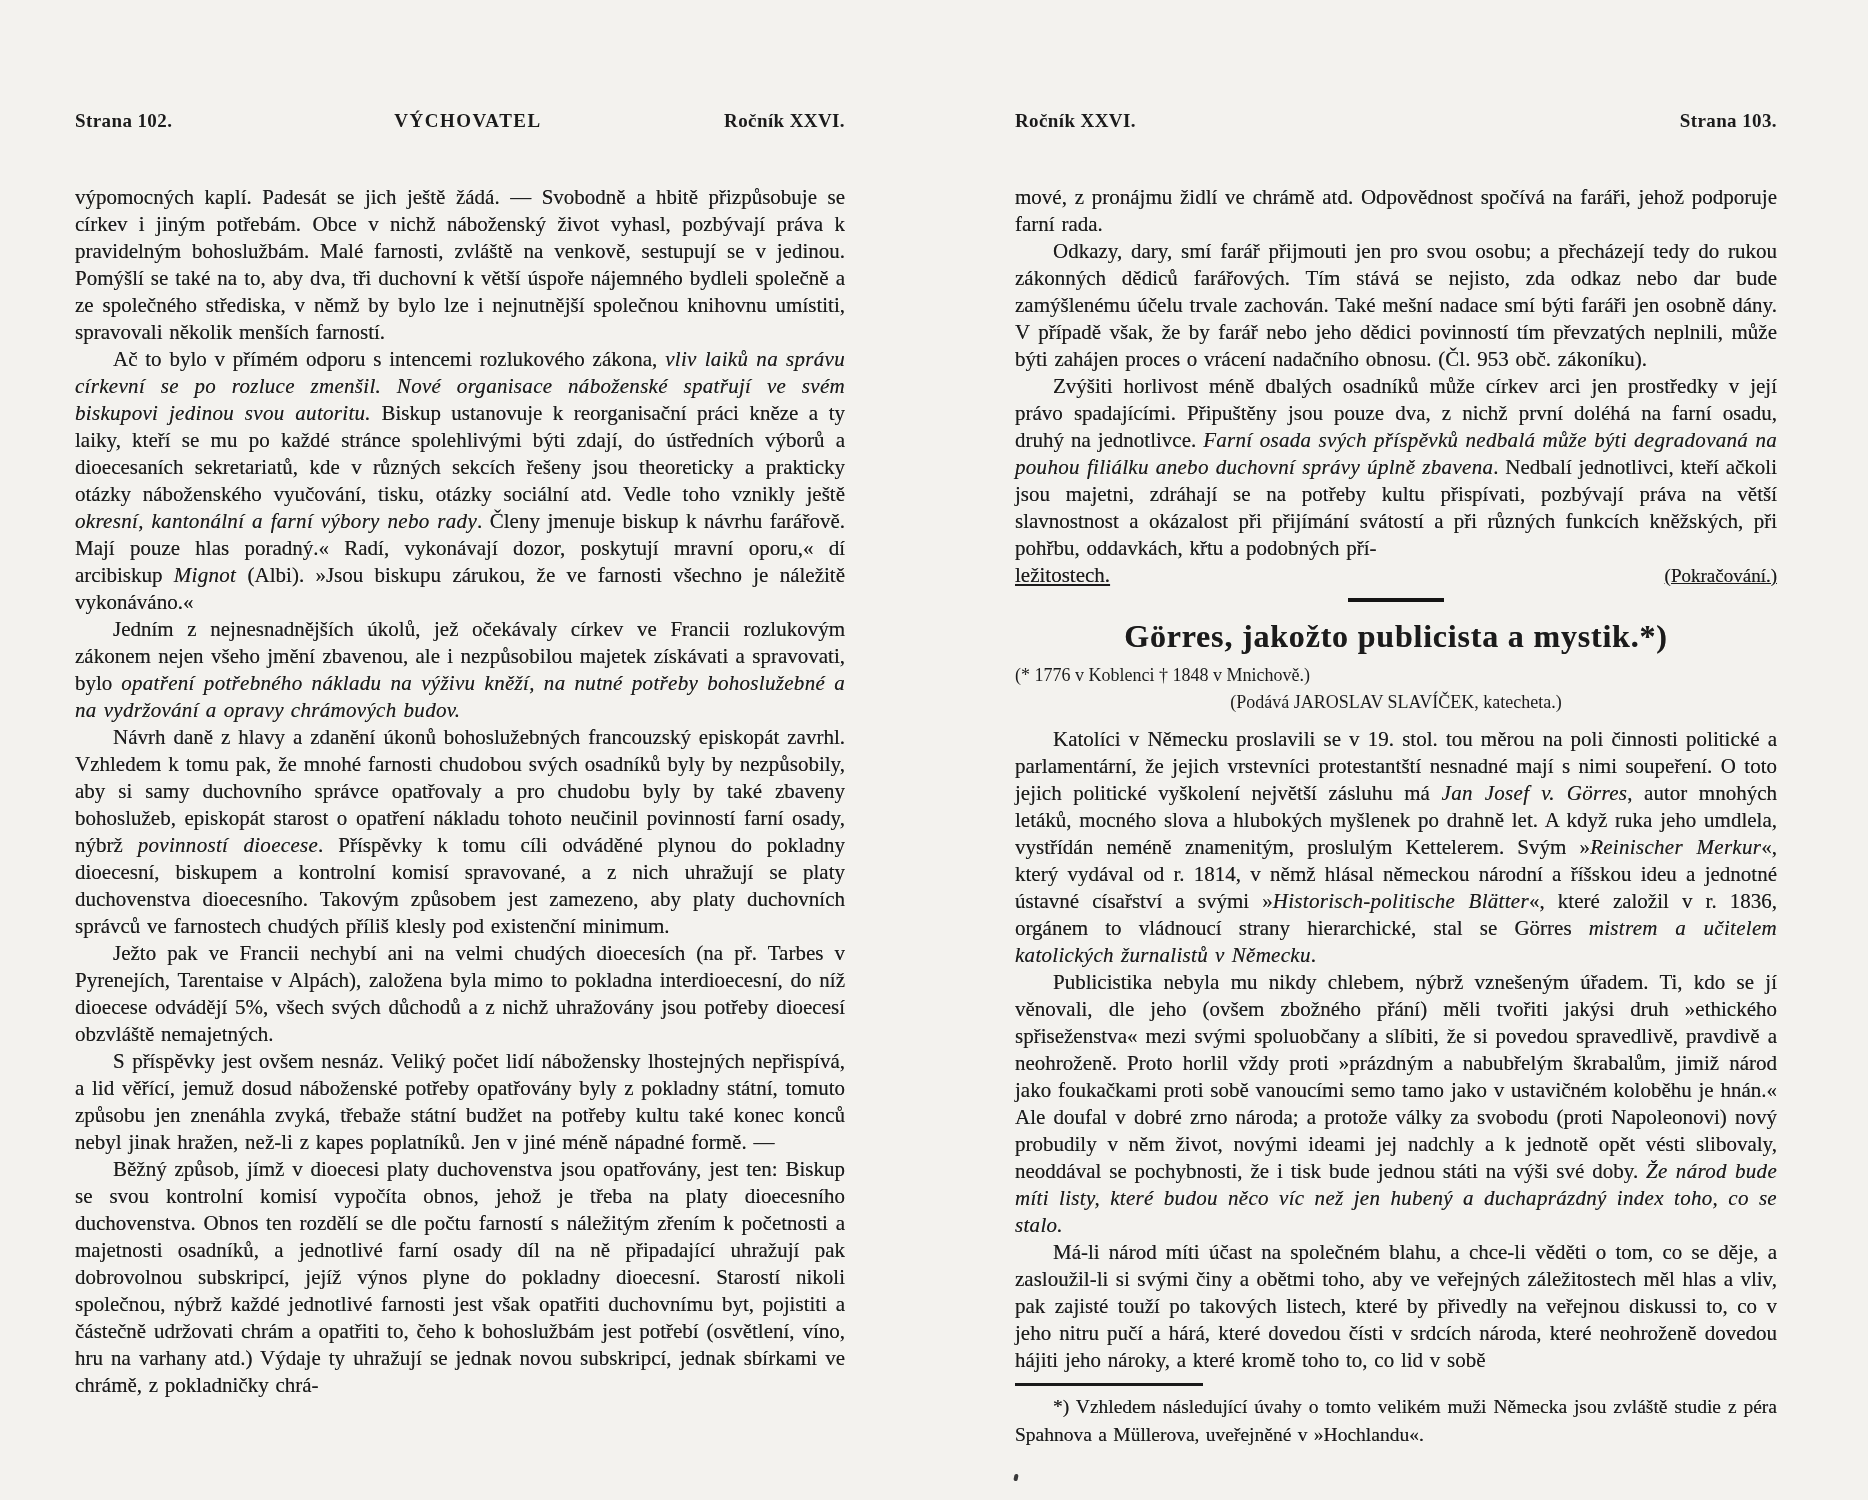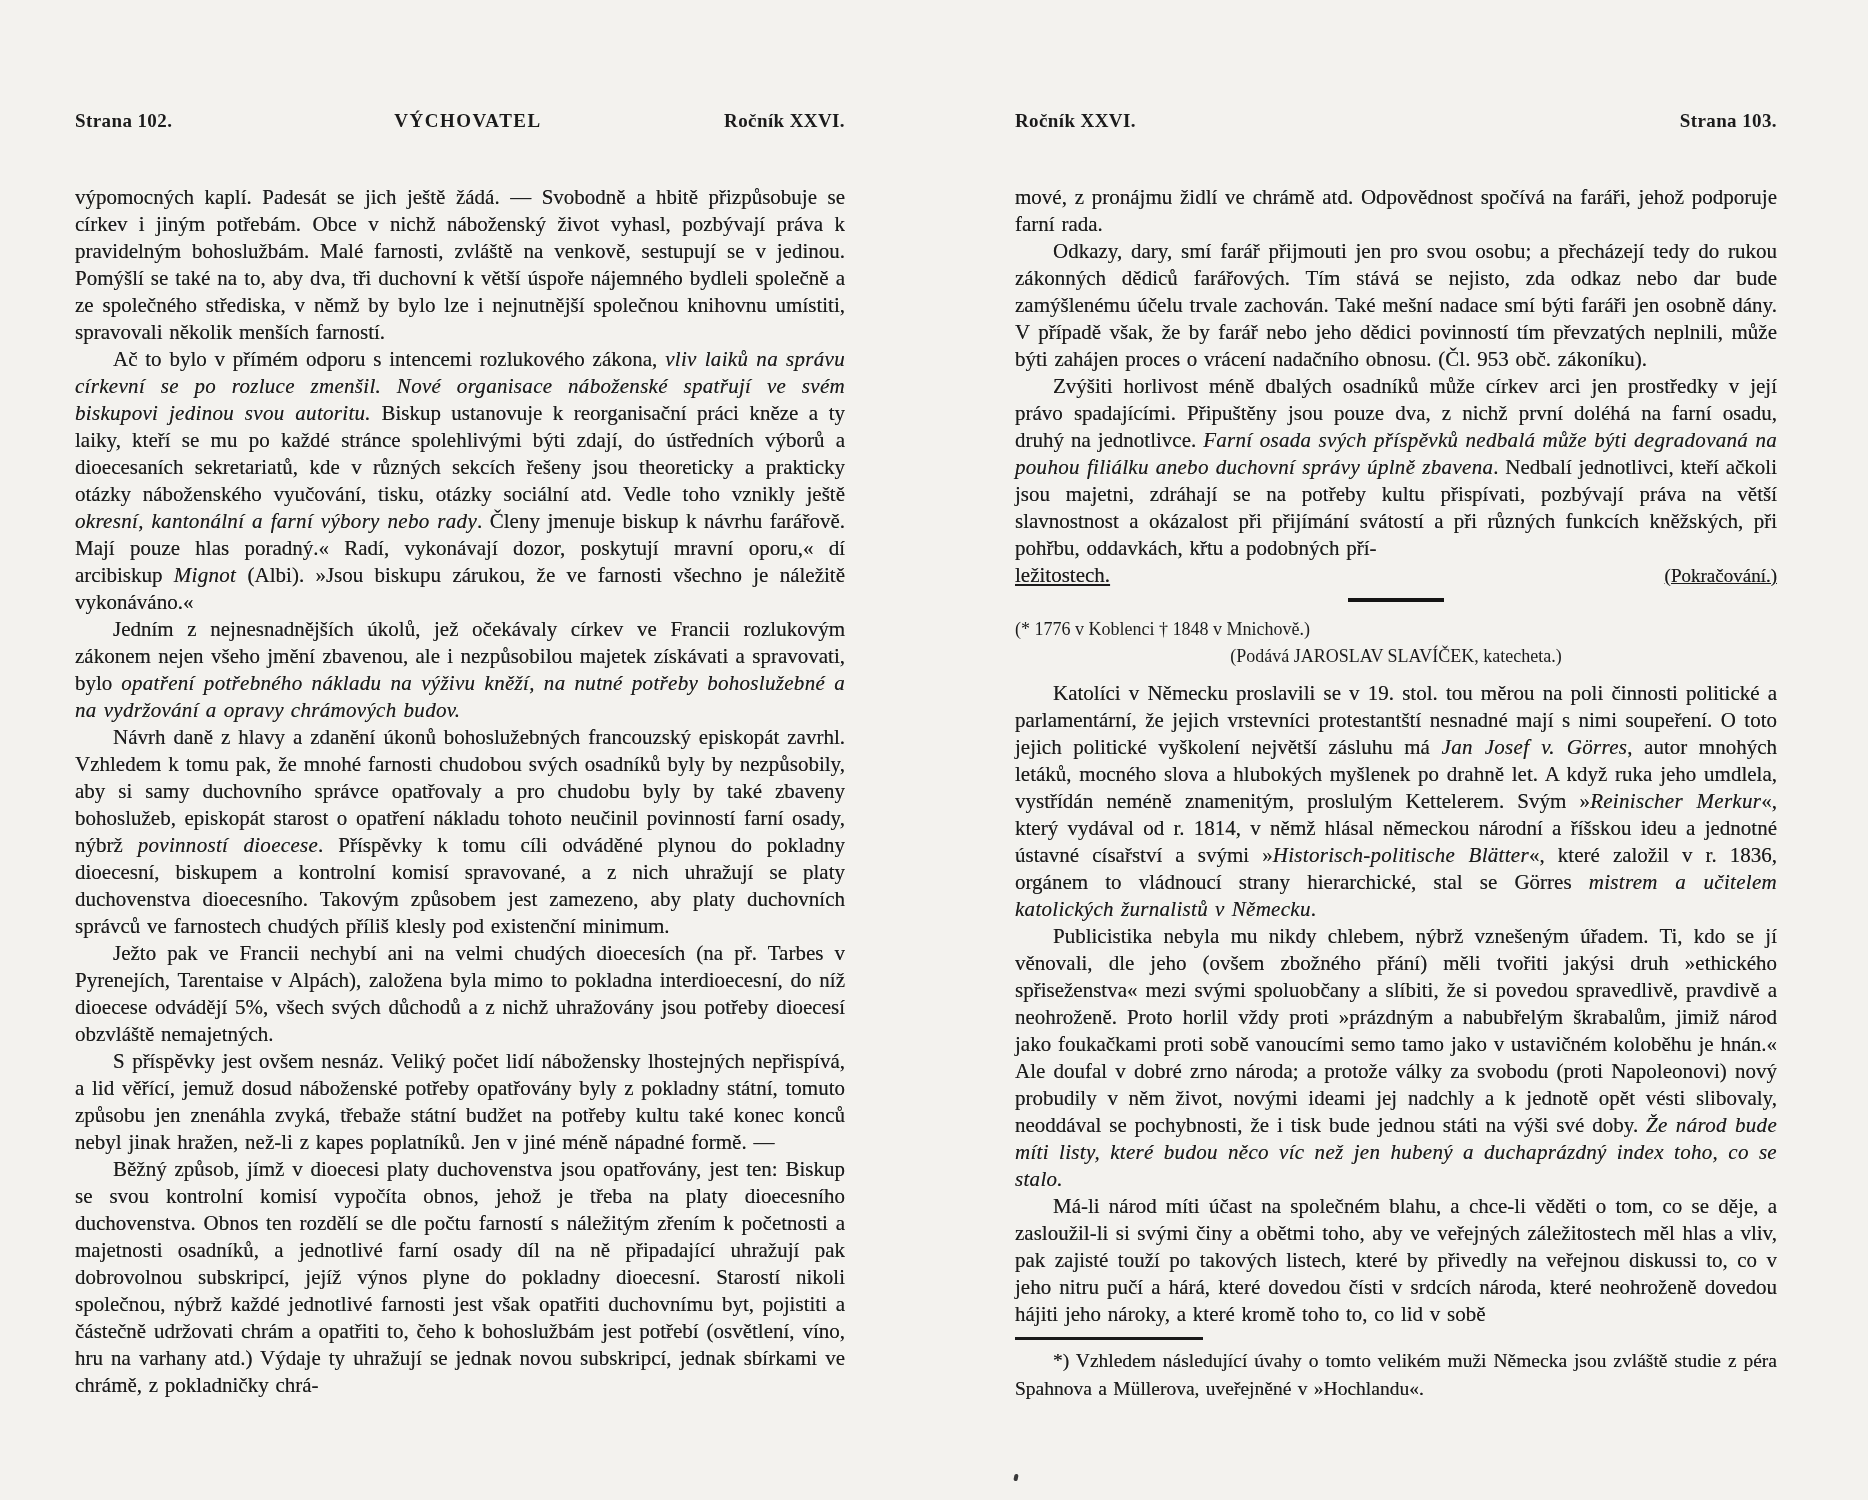--- a/index.html
+++ b/index.html
@@ -97,20 +97,21 @@
         <p class="para ind"><span>Odkazy, dary, smí farář přijmouti jen pro svou osobu; a přecházejí tedy do rukou zákonných dědiců farářových. Tím stává se nejisto, zda odkaz nebo dar bude zamýšlenému účelu trvale zachován. Také mešní nadace smí býti faráři jen osobně dány. V případě však, že by farář nebo jeho dědici povinností tím převzatých neplnili, může býti zahájen proces o vrácení nadačního obnosu. (Čl. 953 obč. zákoníku).</span></p>
         <p class="para ind"><span>Zvýšiti horlivost méně dbalých osadníků může církev arci jen prostředky v její právo spadajícími. Připuštěny jsou pouze dva, z nichž první doléhá na farní osadu, druhý na jednotlivce. </span><em>Farní osada svých příspěvků nedbalá může býti degradovaná na pouhou filiálku anebo duchovní správy úplně zbavena</em><span>. Nedbalí jednotlivci, kteří ačkoli jsou majetni, zdráhají se na potřeby kultu přispívati, pozbývají práva na větší slavnostnost a okázalost při přijímání svátostí a při různých funkcích kněžských, při pohřbu, oddavkách, křtu a podobných pří-</span></p>
         <div class="trailer">
           <span>ležitostech.</span>
           <span class="t-right">(Pokračování.)</span>
         </div>
       </div>
 
     <div class="section-divider"></div>
 
+    <h1 class="article-title">Görres, jakožto publicista a mystik.*)</h1>
     <p class="article-sub1">(* 1776 v Koblenci † 1848 v Mnichově.)</p>
     <p class="article-sub2">(Podává JAROSLAV SLAVÍČEK, katecheta.)</p>
 
     <div>
         <p class="para ind"><span>Katolíci v Německu proslavili se v 19. stol. tou měrou na poli činnosti politické a parlamentární, že jejich vrstevníci protestantští nesnadné mají s nimi soupeření. O toto jejich politické vyškolení největší zásluhu má </span><em>Jan Josef v. Görres</em><span>, autor mnohých letáků, mocného slova a hlubokých myšlenek po drahně let. A když ruka jeho umdlela, vystřídán neméně znamenitým, proslulým Kettelerem. Svým »</span><em>Reinischer Merkur</em><span>«, který vydával od r. 1814, v němž hlásal německou národní a říšskou ideu a jednotné ústavné císařství a svými »</span><em>Historisch-politische Blätter</em><span>«, které založil v r. 1836, orgánem to vládnoucí strany hierarchické, stal se Görres </span><em>mistrem a učitelem katolických žurnalistů v Německu</em><span>.</span></p>
         <p class="para ind"><span>Publicistika nebyla mu nikdy chlebem, nýbrž vznešeným úřadem. Ti, kdo se jí věnovali, dle jeho (ovšem zbožného přání) měli tvořiti jakýsi druh »ethického spřiseženstva« mezi svými spoluobčany a slíbiti, že si povedou spravedlivě, pravdivě a neohroženě. Proto horlil vždy proti »prázdným a nabubřelým škrabalům, jimiž národ jako foukačkami proti sobě vanoucími semo tamo jako v ustavičném koloběhu je hnán.« Ale doufal v dobré zrno národa; a protože války za svobodu (proti Napoleonovi) nový probudily v něm život, novými ideami jej nadchly a k jednotě opět vésti slibovaly, neoddával se pochybnosti, že i tisk bude jednou státi na výši své doby. </span><em>Že národ bude míti listy, které budou něco víc než jen hubený a duchaprázdný index toho, co se stalo.</em></p>
         <p class="para ind"><span>Má-li národ míti účast na společném blahu, a chce-li věděti o tom, co se děje, a zasloužil-li si svými činy a obětmi toho, aby ve veřejných záležitostech měl hlas a vliv, pak zajisté touží po takových listech, které by přivedly na veřejnou diskussi to, co v jeho nitru pučí a hárá, které dovedou čísti v srdcích národa, které neohroženě dovedou hájiti jeho nároky, a které kromě toho to, co lid v sobě</span></p>
       </div>
 
     <div class="footnote-rule"></div>

